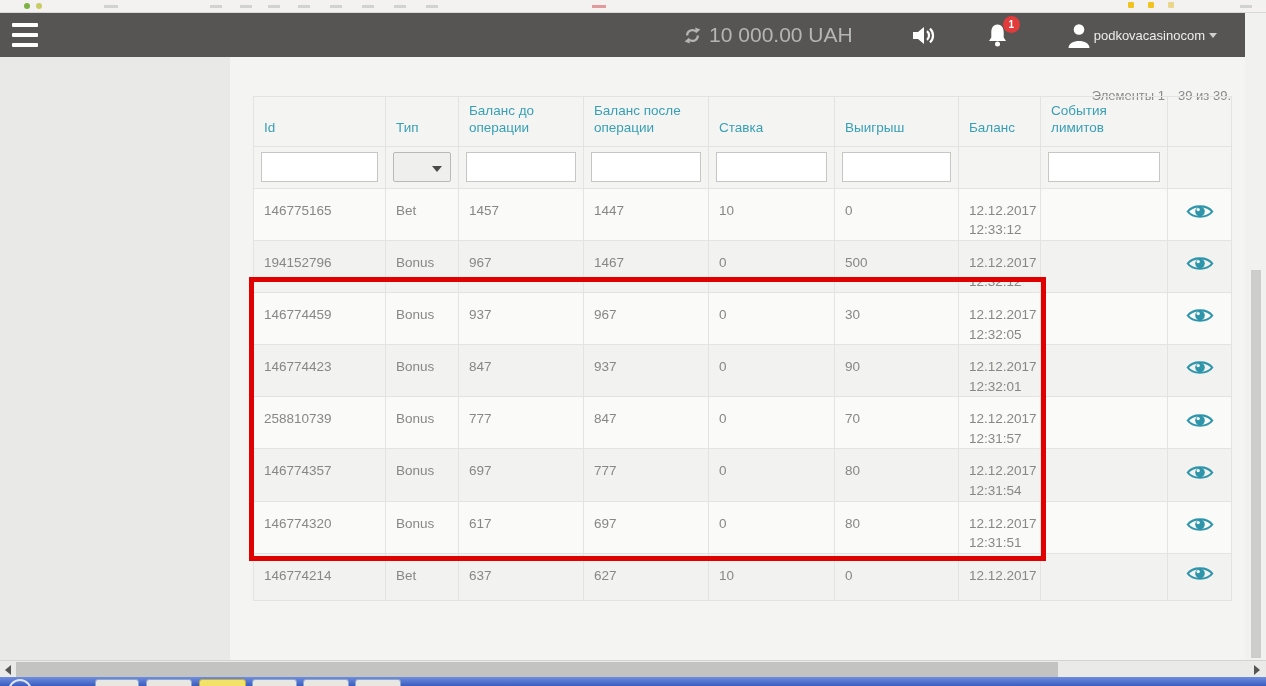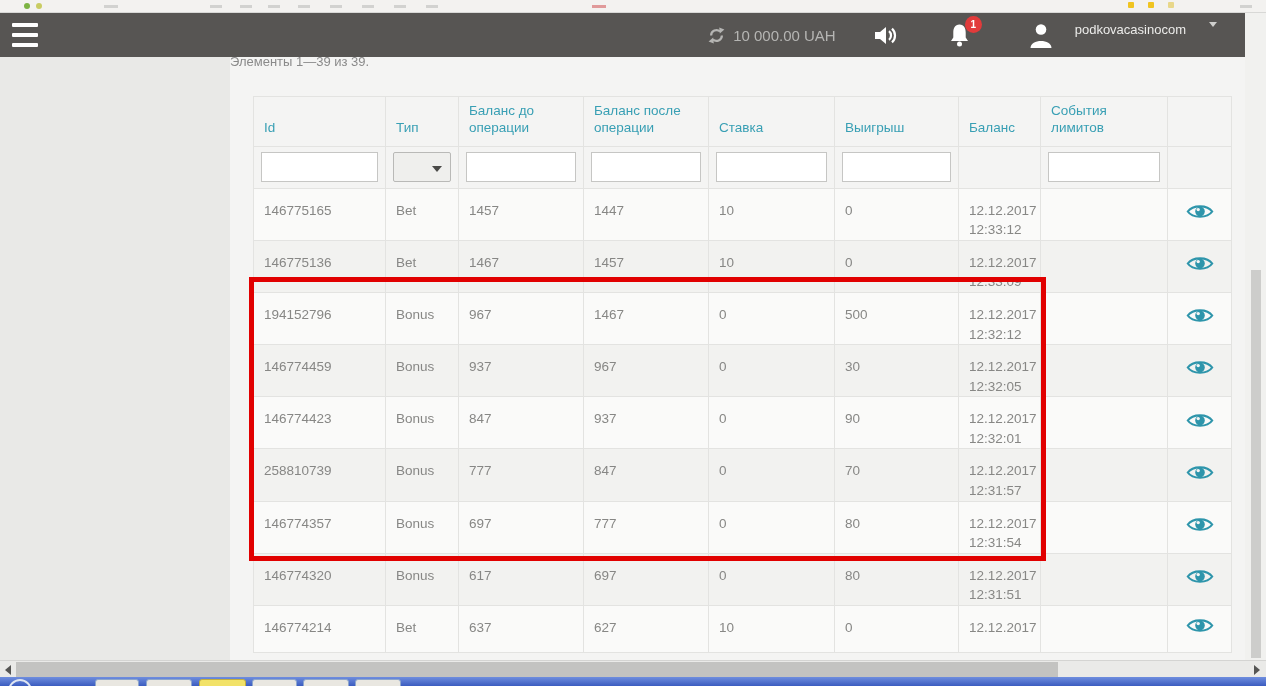--- a/index.html
+++ b/index.html
@@ -23,42 +23,42 @@
     position: absolute; left: 0; top: 13px; width: 1245px; height: 44px;
     background: #575553; display: flex; align-items: center;
   }
   .menu-btn { margin-left: 12px; width: 30px; height: 24px; display: flex;
     flex-direction: column; justify-content: space-between; cursor: pointer; }
   .menu-btn span { display: block; width: 26px; height: 4px; background: #fff; border-radius: 1px; }
 
   .topbar-right { position: absolute; right: 28px; top: 0; height: 44px;
     display: flex; align-items: center; gap: 0; }
   .balance { display: flex; align-items: center; gap: 8px; color: #b5b5b3;
-    font-size: 15px; margin-right: 38px; }
+    font-size: 21px; margin-right: 59px; }
   .icon-btn { display: flex; align-items: center; justify-content: center; cursor: pointer; }
   .speaker-wrap { margin-right: 52px; }
   .bell-wrap { position: relative; margin-right: 58px; }
   .badge {
     position: absolute; top: -7px; right: -12px; min-width: 17px; height: 17px;
     background: #e23b3b; border-radius: 50%; color: #fff; font-size: 10px;
     font-weight: bold; display: flex; align-items: center; justify-content: center;
   }
-  .user-menu { display: flex; align-items: flex-start; gap: 21px; cursor: pointer; }
+  .user-menu { display: flex; align-items: center; gap: 2px; cursor: pointer; }
   .user-name { color: #ececea; font-size: 13px; }
   .caret-down { width: 0; height: 0; border-left: 4px solid transparent;
     border-right: 4px solid transparent; border-top: 5px solid #cfcfcd; margin-left: 2px; }
 
   
   .content {
     position: absolute; left: 230px; top: 57px; width: 1015px; height: 603px;
     background: #f4f4f3;
   }
   .pagination {
-    position: absolute; left: 230px; top: 54px; width: 1001px;
-    font-size: 13px; color: #8a8a8a;
+    position: absolute; left: 230px; top: 88px; width: 1001px;
+    text-align: right; font-size: 13px; color: #8a8a8a;
   }
 
   
   table.tx {
     position: absolute; left: 253px; top: 96px; width: 978px;
     border-collapse: collapse; table-layout: fixed; font-size: 13.5px;
   }
   table.tx th, table.tx td { border: 1px solid #e3e3e1; }
   table.tx thead th {
     height: 47px; vertical-align: bottom; text-align: left;
@@ -253,42 +253,20 @@
       <span class="eye-btn">
         <svg width="28" height="19" viewBox="0 0 28 19">
           <path d="M1.8 9.5 C6.5 2.6, 21.5 2.6, 26.2 9.5 C21.5 16.4, 6.5 16.4, 1.8 9.5 Z" fill="none" stroke="#2e95ab" stroke-width="2.1"></path>
           <circle cx="14" cy="9.5" r="4.8" fill="#2e95ab"></circle>
           <circle cx="12.2" cy="7.6" r="1.7" fill="#f4f4f3"></circle>
         </svg>
       </span>
     </td>
   </tr>
       <tr>
-    <td>146775136</td>
-    <td>Bet</td>
-    <td>1467</td>
-    <td>1457</td>
-    <td>10</td>
-    <td>0</td>
-    <td>
-      <div>12.12.2017</div>
-      <div>12:33:09</div>
-    </td>
-    <td></td>
-    <td class="eye-cell">
-      <span class="eye-btn">
-        <svg width="28" height="19" viewBox="0 0 28 19">
-          <path d="M1.8 9.5 C6.5 2.6, 21.5 2.6, 26.2 9.5 C21.5 16.4, 6.5 16.4, 1.8 9.5 Z" fill="none" stroke="#2e95ab" stroke-width="2.1"></path>
-          <circle cx="14" cy="9.5" r="4.8" fill="#2e95ab"></circle>
-          <circle cx="12.2" cy="7.6" r="1.7" fill="#f4f4f3"></circle>
-        </svg>
-      </span>
-    </td>
-  </tr>
-      <tr>
     <td>194152796</td>
     <td>Bonus</td>
     <td>967</td>
     <td>1467</td>
     <td>0</td>
     <td>500</td>
     <td>
       <div>12.12.2017</div>
       <div>12:32:12</div>
     </td>

